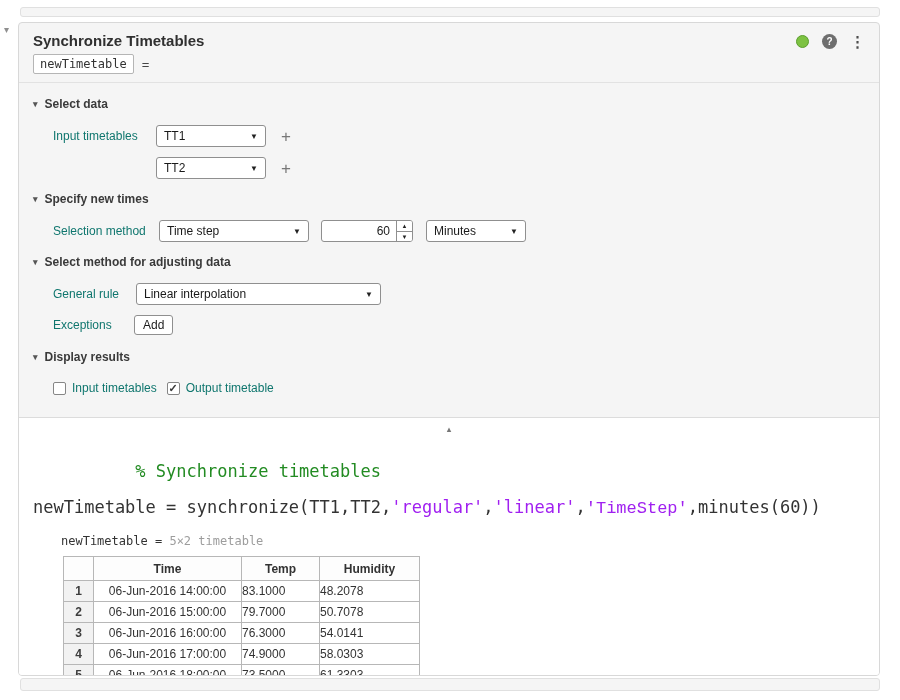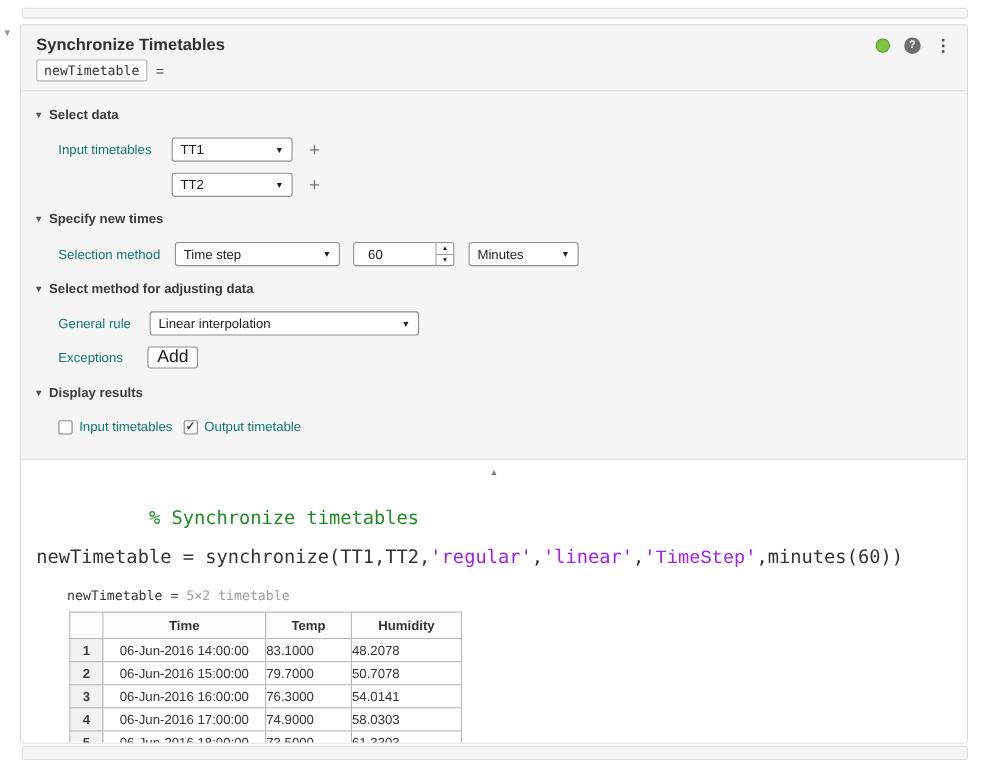--- a/index.html
+++ b/index.html
@@ -35,29 +35,29 @@
   .lbl { font-size:12px; color:#0f766e; }
   .w103 { width:103px; } .w106 { width:106px; } .w83 { width:83px; } .w81 { width:81px; }
 
   .dropdown { display:inline-flex; align-items:center; justify-content:space-between; height:22px; background:#fff;
               border:1px solid #8f8f8f; border-radius:3px; padding:0 7px; font-size:12px; color:#1a1a1a; cursor:pointer; }
   .dd-arr { font-size:8px; color:#222; margin-left:8px; }
   .dd-tt { width:110px; } .dd-method { width:150px; } .dd-unit { width:100px; } .dd-rule { width:245px; }
   .plus-btn { margin-left:15px; font-size:17px; color:#777; cursor:pointer; line-height:17px; }
 
   .spinner { display:inline-flex; margin-left:12px; width:92px; height:22px; background:#fff;
-             border:1px solid #8f8f8f; border-radius:3px; overflow:hidden;gap:42px; }
+             border:1px solid #8f8f8f; border-radius:3px; overflow:hidden; }
   .spin-value { flex:1; text-align:right; font-size:12px; color:#1a1a1a; padding:3px 6px 0 0; }
   .spin-btns { width:16px; border-left:1px solid #8f8f8f; display:flex; flex-direction:column; }
   .spin-up, .spin-down { flex:1; font-size:6px; color:#222; text-align:center; line-height:10px; cursor:pointer; background:#fff; }
   .spin-up { border-bottom:1px solid #8f8f8f; }
   .unit-dd { margin-left:13px; }
 
   .add-btn { display:inline-flex; align-items:center; height:20px; padding:0 8px; background:#fff;
-             border:1px solid #8f8f8f; border-radius:3px; font-size:16px; color:#1a1a1a; cursor:pointer; }
+             border:1px solid #8f8f8f; border-radius:3px; font-size:12px; color:#1a1a1a; cursor:pointer; }
 
   .checkbox-row { display:flex; align-items:center; margin-left:20px; }
   .checkbox-group { display:flex; align-items:center; gap:6px; cursor:pointer; }
   .checkbox-group + .checkbox-group { margin-left:10px; }
   .checkbox { width:13px; height:13px; background:#fff; border:1px solid #868686; border-radius:2px;
               display:flex; align-items:center; justify-content:center; }
   .tick { font-size:11px; font-weight:bold; color:#3b3b3b; line-height:11px; }
 
   .mt13 { margin-top:13px; } .mt14 { margin-top:14px; } .mt15 { margin-top:15px; }
   .mt10 { margin-top:10px; } .mt17 { margin-top:17px; }

